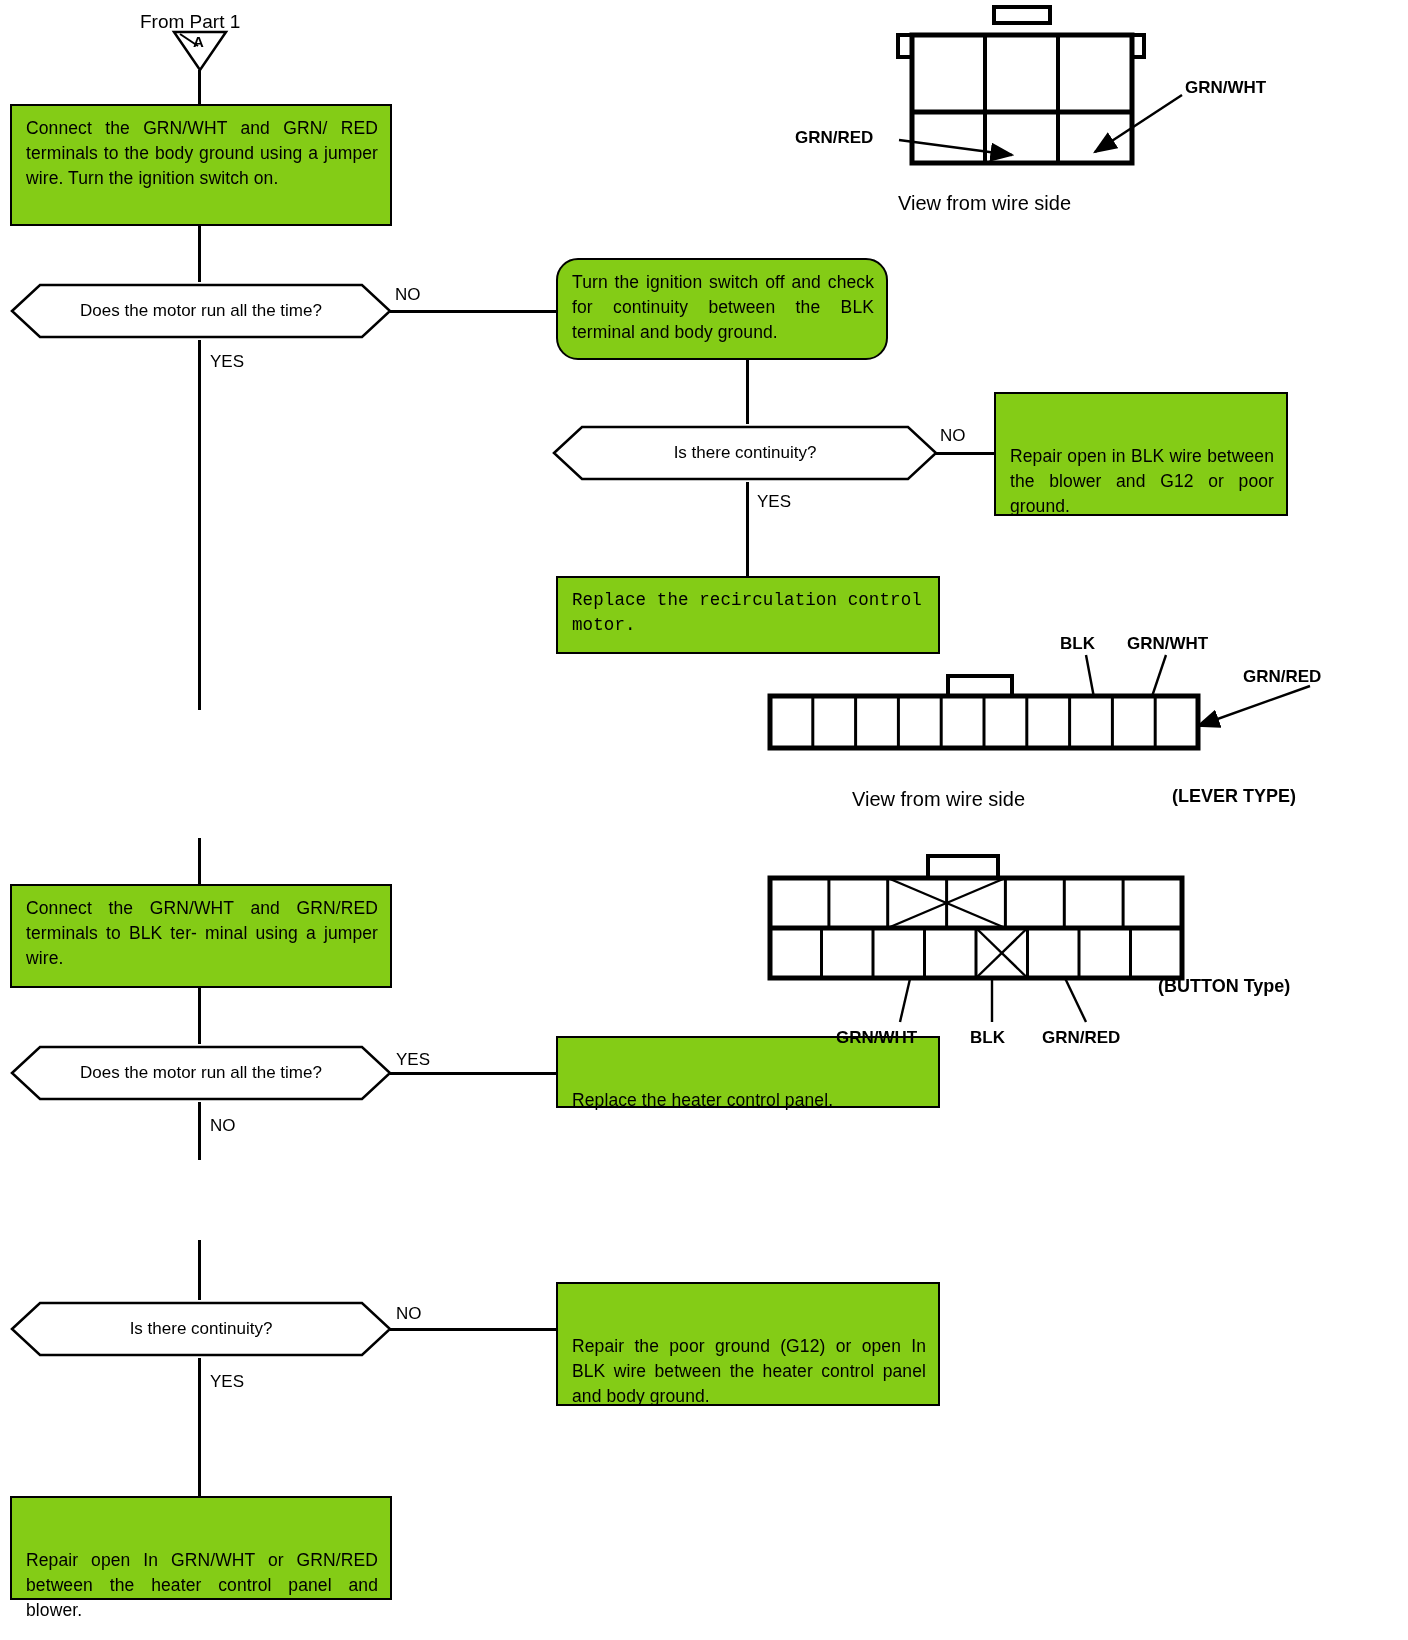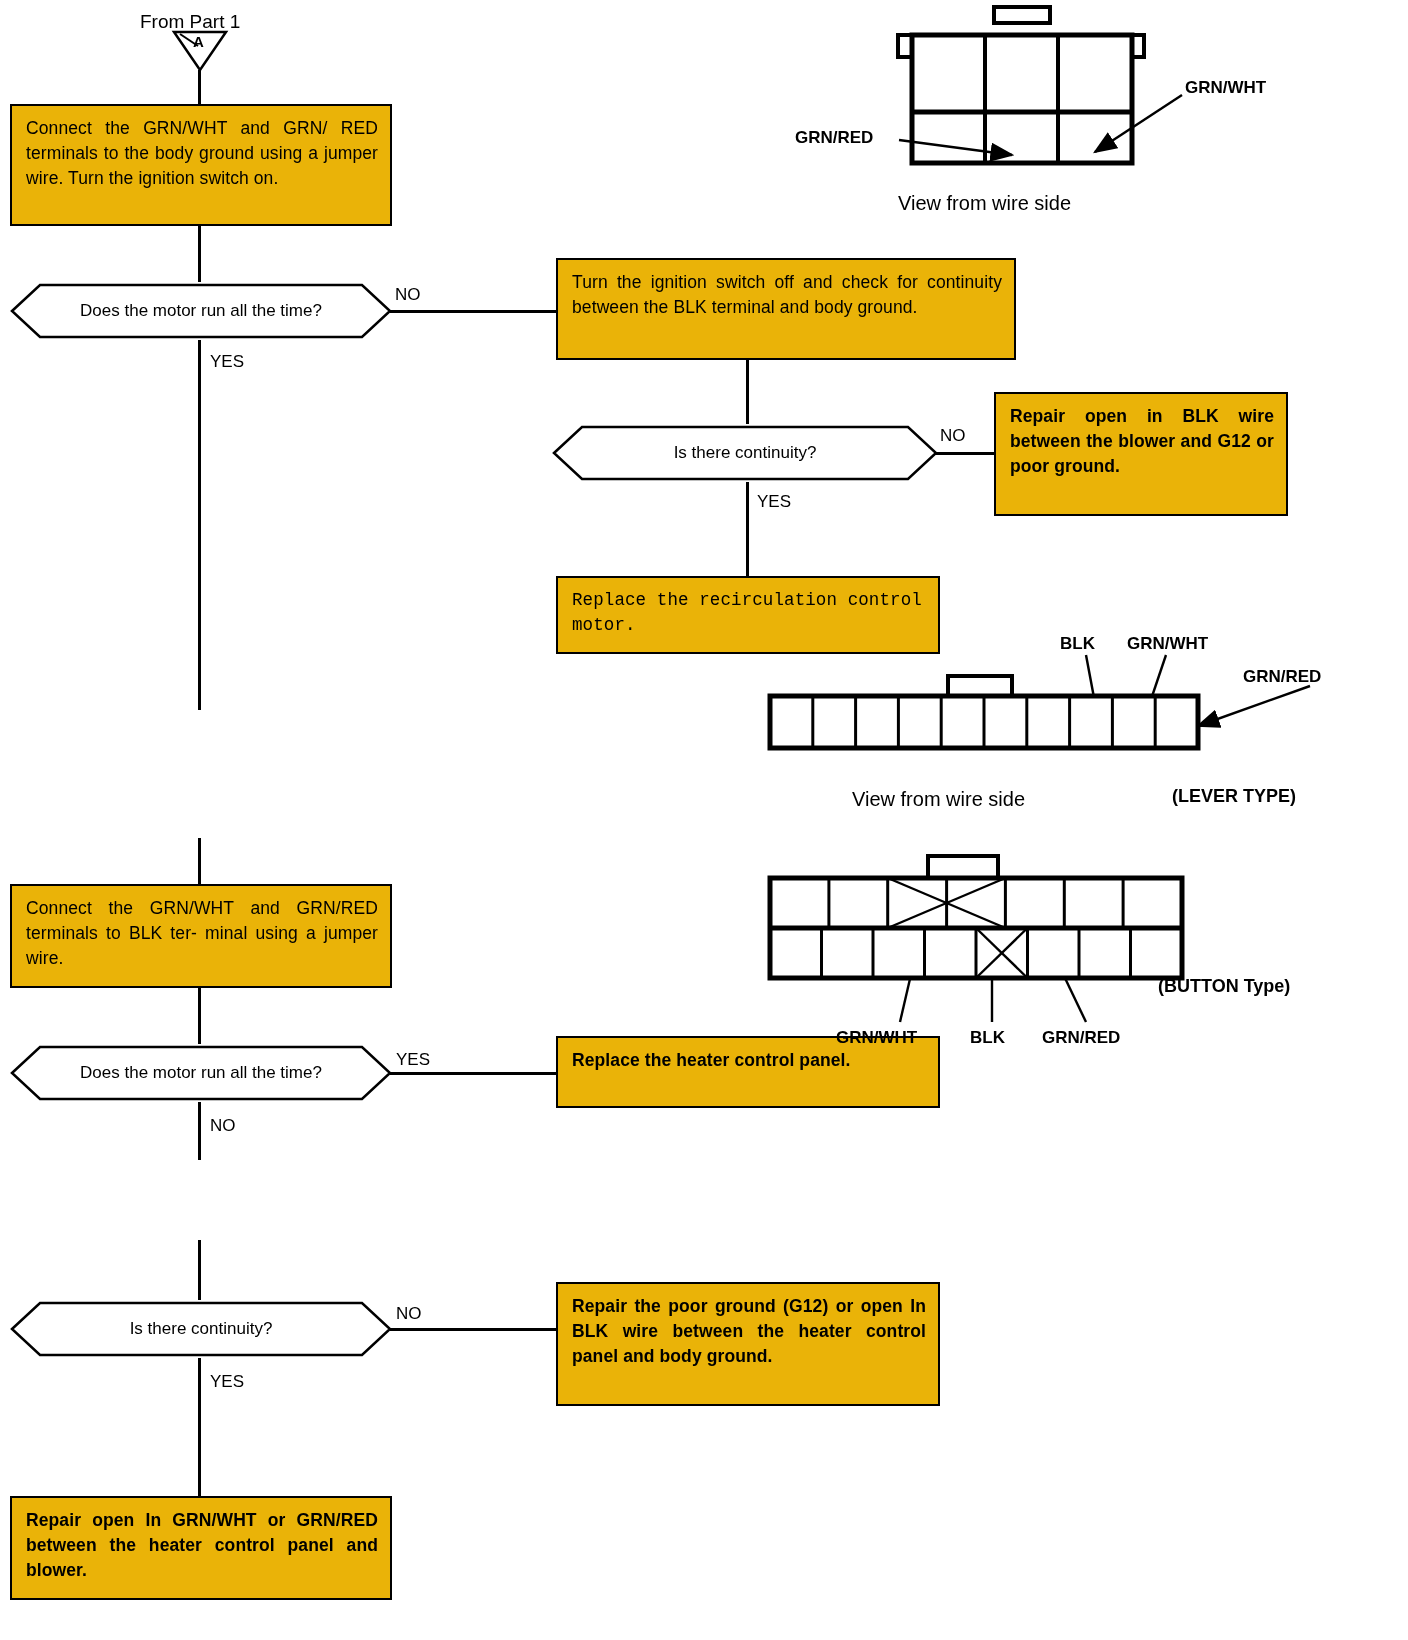--- a/index.html
+++ b/index.html
@@ -1,25 +1,25 @@
 <!DOCTYPE html>
 <html><head>
 <meta charset="utf-8">
 <style>
   html,body{margin:0;padding:0;background:#ffffff;}
   body{width:1408px;height:1640px;position:relative;overflow:hidden;
        font-family:"Liberation Sans","DejaVu Sans",sans-serif;color:#000;}
   #sheet{position:absolute;left:0;top:0;width:1408px;height:1640px;}
 
   
-  .pbox{position:absolute;border:2.5px solid #000;background:#eab308;box-sizing:border-box;}
+  .pbox{position:absolute;border:2.5px solid #000;background:#84cc16;box-sizing:border-box;}
   .pbox .txt{position:absolute;left:14px;right:12px;top:10px;
              font-size:17.5px;line-height:25px;letter-spacing:.1px;}
   .pbox .txt.just{text-align:justify;text-align-last:left;}
-  .pbox .txt.bold{font-weight:bold;}
+  .pbox .txt.bold{font-weight:normal;margin-top:40px;}
 
   .dia{position:absolute;}
   .dia svg{display:block;position:absolute;left:0;top:0;}
   .dia .dtxt{position:absolute;left:0;right:0;top:50%;transform:translateY(-50%);
              text-align:center;font-size:17px;line-height:20px;}
 
   
   .vline{position:absolute;width:2.5px;background:#000;}
   .hline{position:absolute;height:2.5px;background:#000;}
 
@@ -63,21 +63,21 @@
     </svg>
     <div class="dtxt">Does the motor run all the time?</div>
   </div>
   <div class="lbl" style="left:395px;top:285px;">NO</div>
   <div class="lbl" style="left:210px;top:352px;">YES</div>
 
   <div class="hline" style="left:390px;top:310px;width:166px;"></div>
 
   <div class="vline" style="left:198px;top:340px;height:370px;"></div>
 
-  <div class="pbox" style="left:556px;top:258px;width:460px;height:102px;">
+  <div class="pbox" style="left:556px;top:258px;width:332px;height:102px;border-radius:22px;">
     <div class="txt just">Turn the ignition switch off and check for continuity between the BLK terminal and body ground.</div>
   </div>
 
   <div class="vline" style="left:746px;top:360px;height:64px;"></div>
 
   <div class="dia" style="left:552px;top:424px;width:386px;height:58px;">
     <svg width="386" height="58" viewBox="0 0 386 58">
       <polygon points="2,29 30,3 356,3 384,29 356,55 30,55" fill="#fff" stroke="#000" stroke-width="2.5"></polygon>
     </svg>
     <div class="dtxt">Is there continuity?</div>

